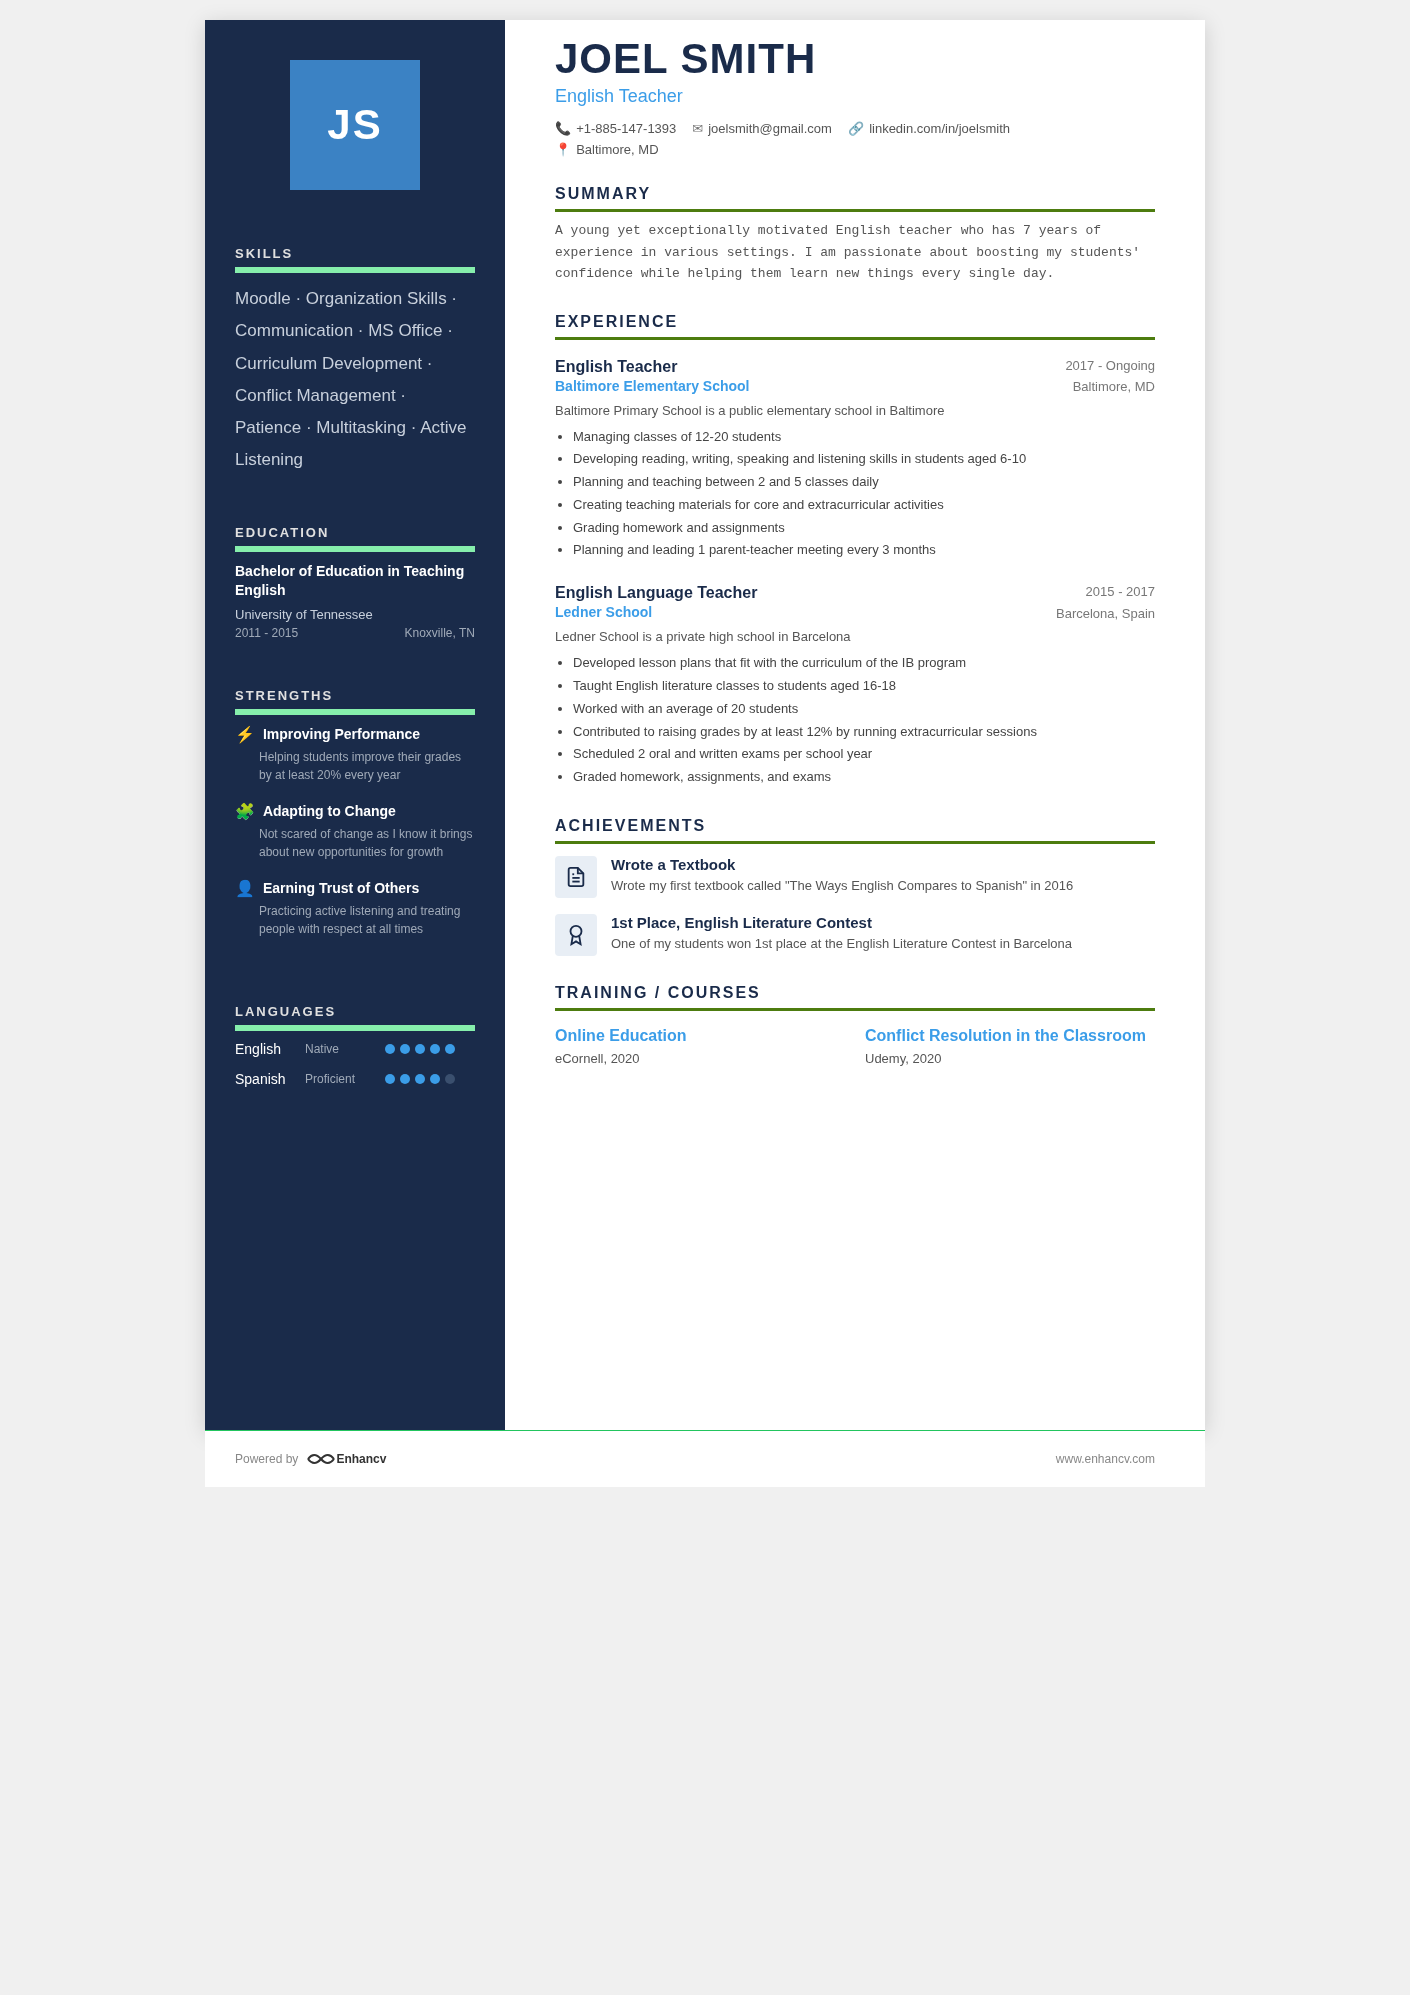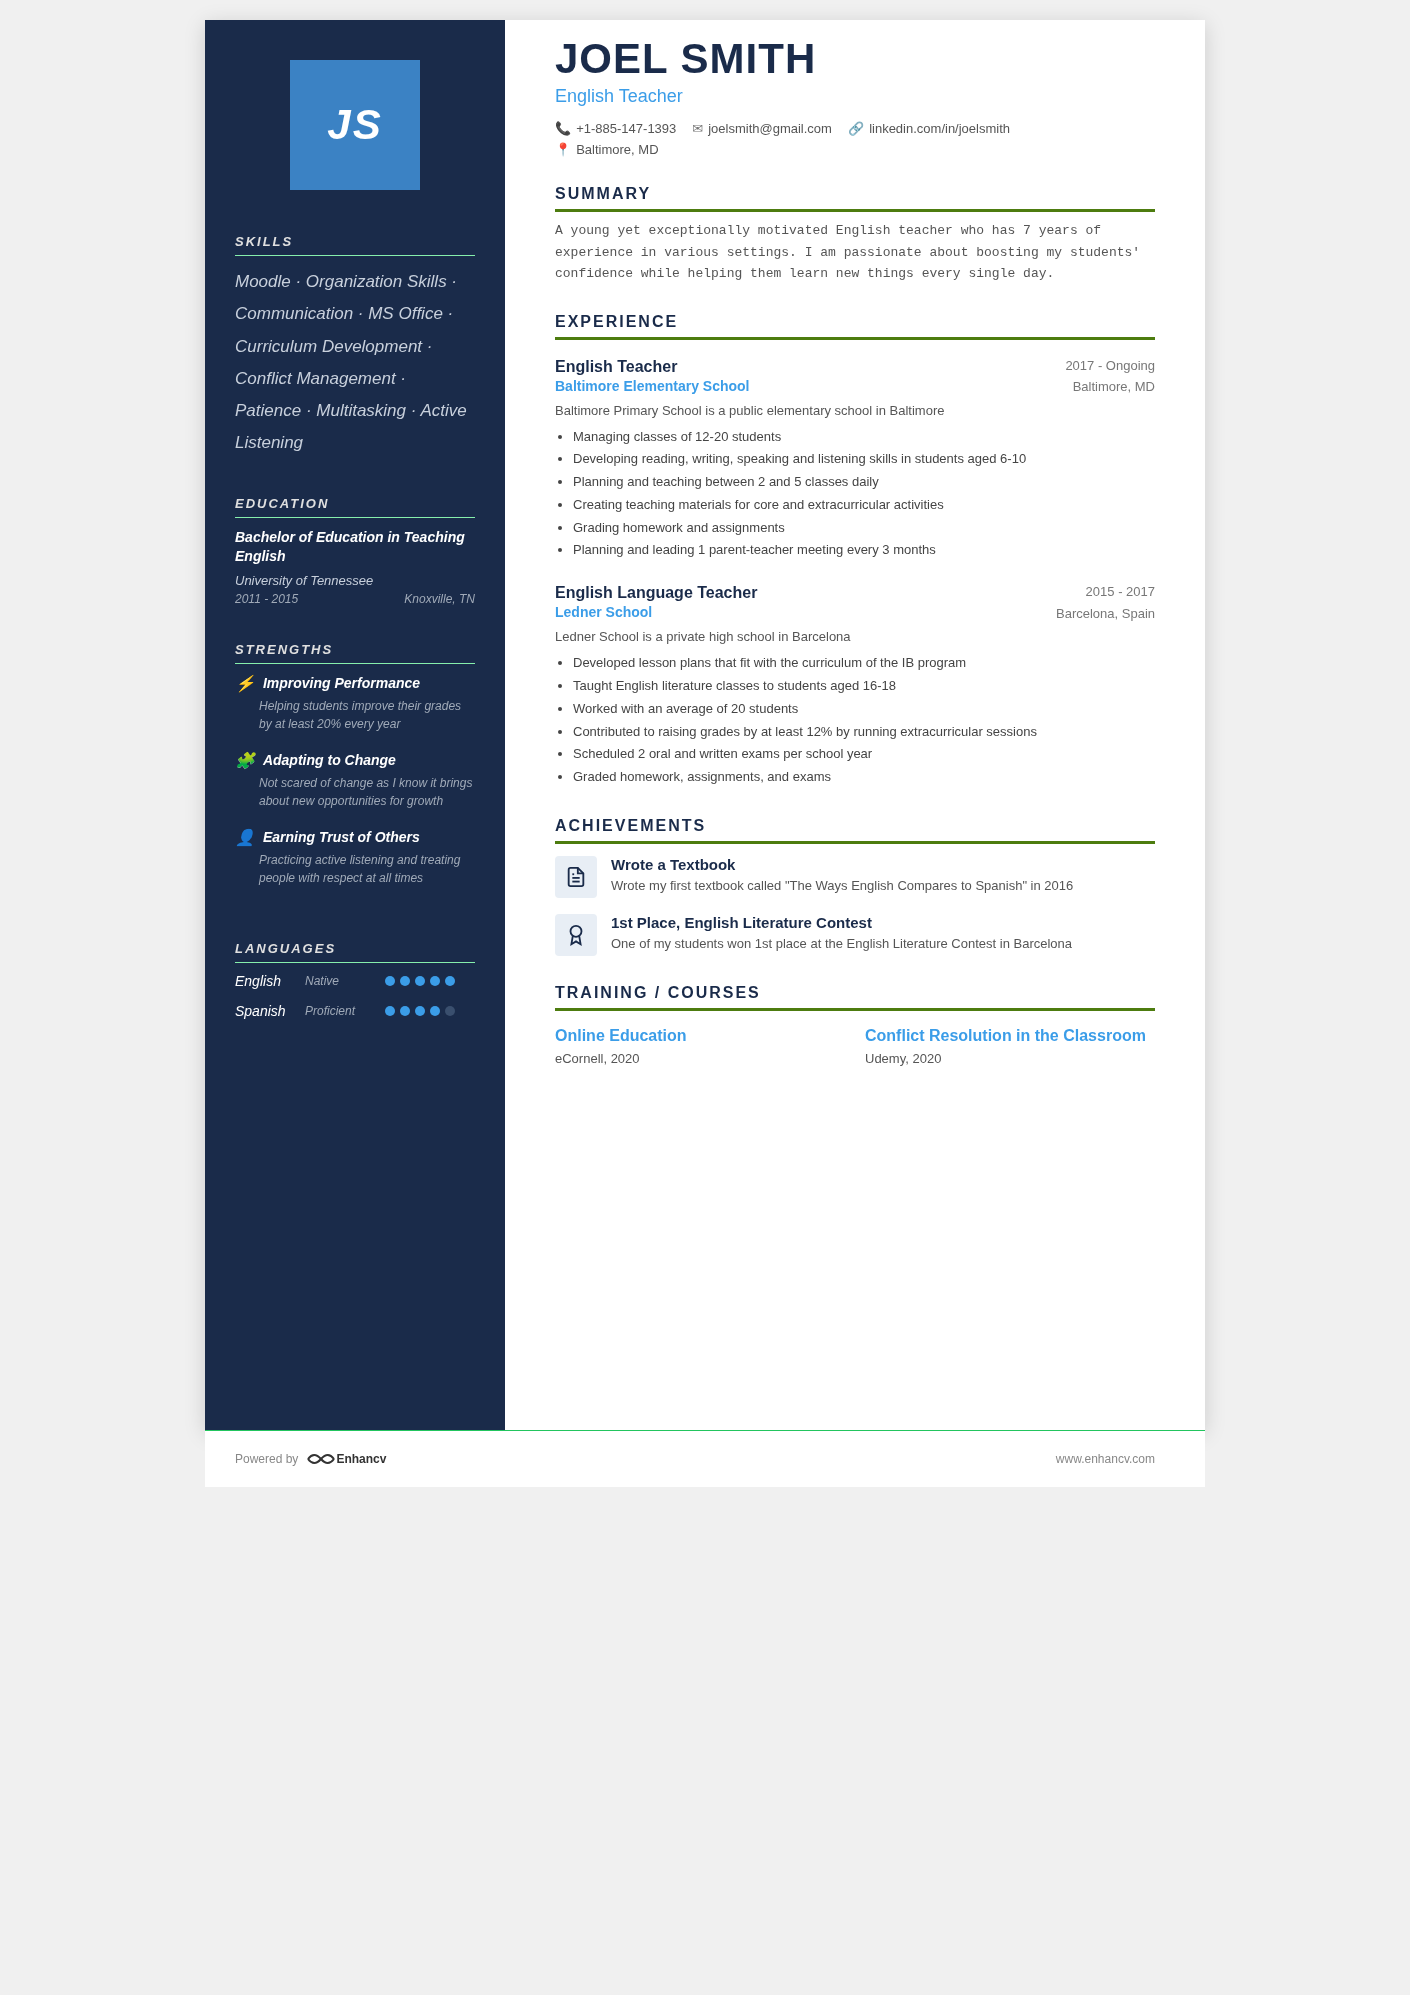--- a/index.html
+++ b/index.html
@@ -21,22 +21,21 @@
     }
     
     .sidebar {
       width: 300px;
       min-width: 300px;
       background: #1a2b4a;
       color: white;
       padding: 40px 30px;
       display: flex;
       flex-direction: column;
-      gap: 4px;
-      font-style: italic;
+      gap: 16px;
     }
     .avatar-container {
       display: flex;
       justify-content: center;
       margin-bottom: 40px;
     }
     .avatar {
       width: 130px;
       height: 130px;
       background: #3b82c4;
@@ -52,21 +51,21 @@
       margin-bottom: 32px;
     }
     .sidebar-section-title {
       font-size: 13px;
       font-weight: bold;
       letter-spacing: 2px;
       text-transform: uppercase;
       color: #e0e0e0;
       margin-bottom: 10px;
       padding-bottom: 6px;
-      border-bottom: 1px solid #86efac;
+      border-bottom: 6px solid #86efac;
     }
     .skills-text {
       font-size: 17px;
       color: #c8d0dc;
       line-height: 1.9;
     }
     .education-degree {
       font-size: 14px;
       font-weight: bold;
       color: white;

